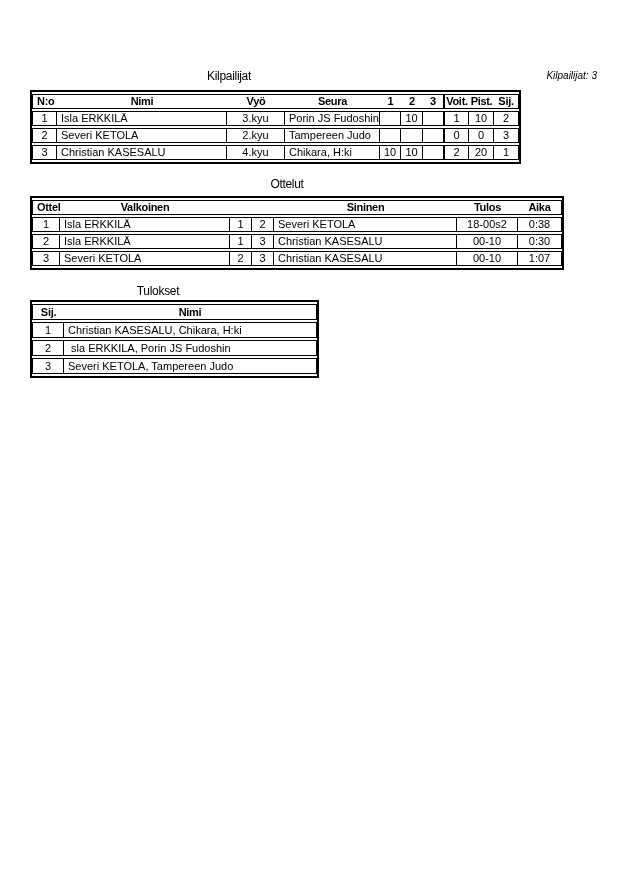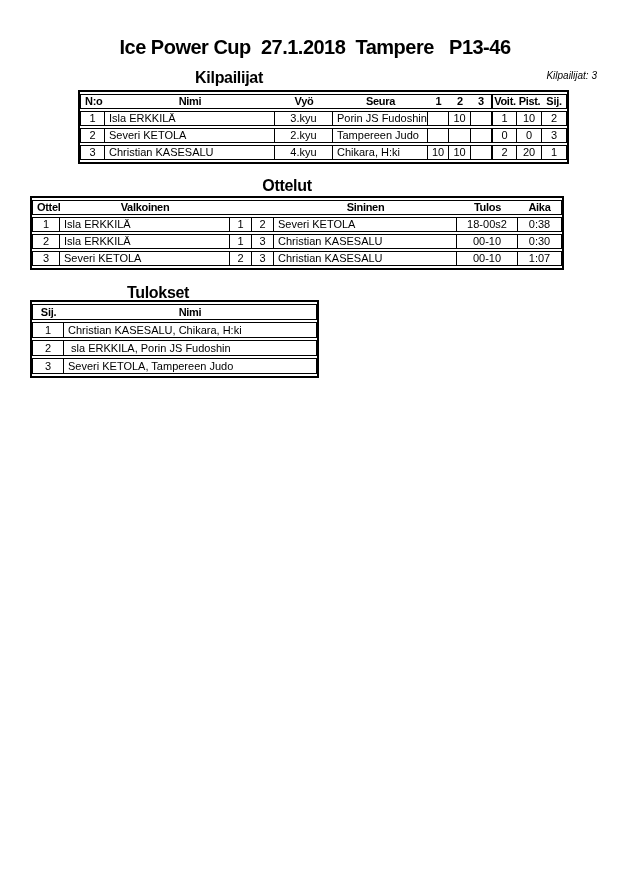--- a/index.html
+++ b/index.html
@@ -17,42 +17,42 @@
     top: 36px; left: 0;
     width: 630px;
     text-align: center;
     font-size: 20px;
     font-weight: bold;
     letter-spacing: -0.5px;
     white-space: pre;
   }
   .sec-title {
     position: absolute;
-    font-size: 16px;
-    font-weight: bold;
+    font-size: 12px;
+    font-weight: normal;
     letter-spacing: -0.3px;
     transform: translateX(-50%);
     white-space: pre;
   }
   .sec-title.kilp { top: 69px;  left: 229px; }
   .sec-title.otte { top: 177px; left: 287px; }
   .sec-title.tulo { top: 284px; left: 158px; }
   .count-label {
     position: absolute;
     top: 70px; right: 33px;
     font-size: 10px;
     white-space: pre;
     font-style: italic;
   }
   .tbl-wrap {
     position: absolute;
     border: 2px solid #000;
     background: #fff;
   }
-  .tbl-wrap.t1 { left: 30px; top: 90px;  width: 487px; margin-left: 48px; }
+  .tbl-wrap.t1 { left: 30px; top: 90px;  width: 487px; }
   .tbl-wrap.t2 { left: 30px; top: 196px; width: 530px; }
   .tbl-wrap.t3 { left: 30px; top: 300px; width: 285px; }
   table {
     border-collapse: separate;
     border-spacing: 0 2px;
     table-layout: fixed;
     width: 100%;
   }
   th, td {
     font-size: 11px;
@@ -81,21 +81,20 @@
   td.noR { border-right-width: 0; }
   .thickL { border-left-width: 2px !important; }
   .al { text-align: left; padding-left: 4px; }
   .t3 th, .t3 td { height: 14px; line-height: 14px; }
 </style>
 </head>
 <body>
 
 <div class="page">
 
-  <div class="doc-title">Ice Power Cup  27.1.2018  Tampere   P13-46</div>
 
   <div class="sec-title kilp">Kilpailijat</div>
   <div class="count-label">Kilpailijat: 3</div>
 
   <div class="tbl-wrap t1">
     <table>
       <colgroup>
         <col style="width:25px">
           <col style="width:170px">
           <col style="width:58px">

